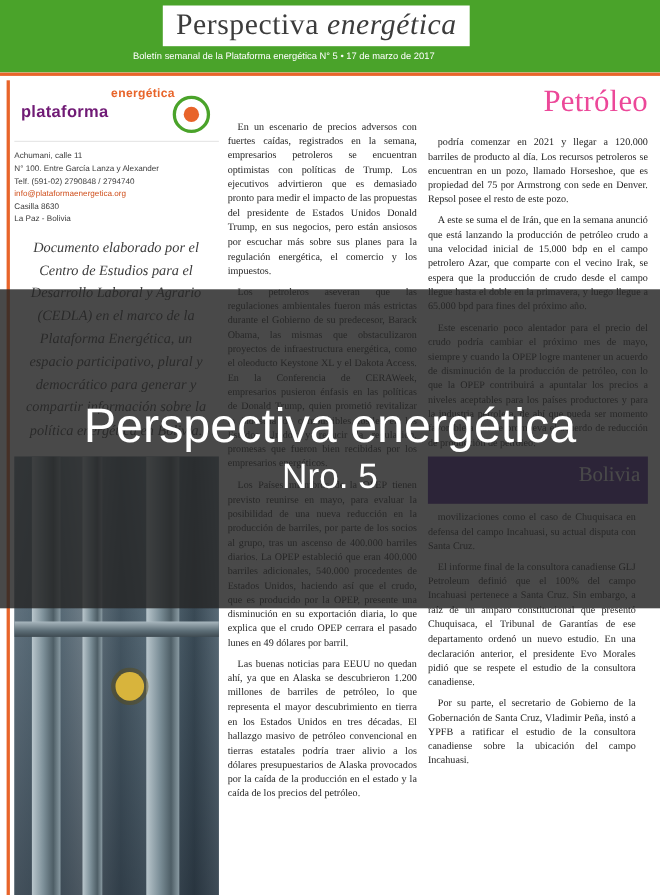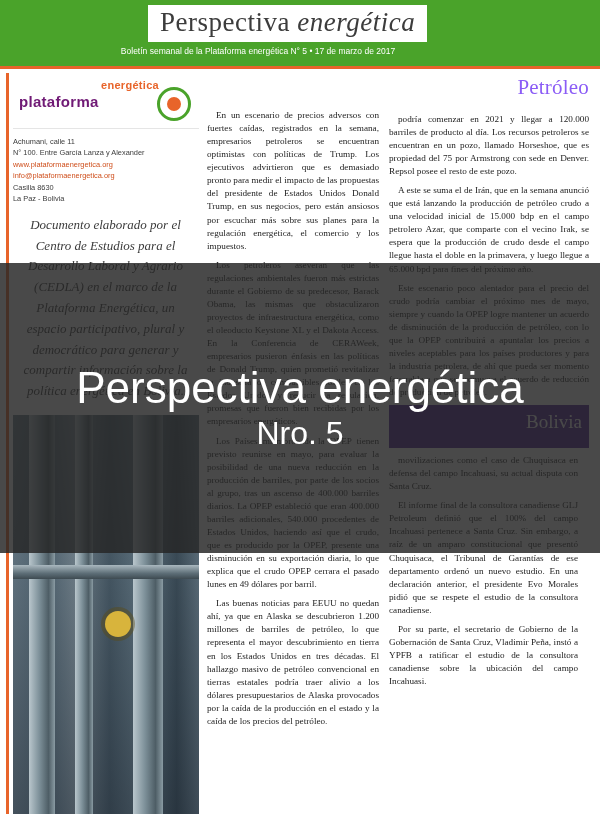--- a/index.html
+++ b/index.html
@@ -194,22 +194,22 @@
     position: absolute; left: 389px; top: 4px;
     width: 200px;
     font-size: 9.2px;
     line-height: 1.42;
     color: #1d1d1d;
     text-align: justify;
     -webkit-hyphens: auto; hyphens: auto;
   }
   .sec-head {
     font-family: "Liberation Serif", serif;
-    font-size: 21px;
-    color: #8b5cf6;
+    font-size: 28px;
+    color: #ec4899;
     text-align: right;
     margin: 0 0 10px 0;
     letter-spacing: .2px;
   }
   .bolivia-box {
     margin-top: 4px;
     background: #4c1d95;
     padding: 4px 7px 8px 15px;
     color: #ffffff;
   }
@@ -279,21 +279,21 @@
 
       <div class="logo-box">
         <div class="logo-word">plataforma</div>
         <div class="logo-word2">energética</div>
         <div class="logo-mark"></div>
       </div>
 
       <div class="addr">
         <div>Achumani, calle 11</div>
         <div>N° 100. Entre García Lanza y Alexander</div>
-        <div class="web">www.plataformaenergetica.org</div>
+        <div>Telf. (591-02) 2790848 / 2794740</div>
         <div class="mail">info@plataformaenergetica.org</div>
         <div>Casilla 8630</div>
         <div>La Paz - Bolivia</div>
       </div>
 
       <div class="blurb">Documento elaborado por el Centro de Estudios para el Desarrollo Laboral y Agrario (CEDLA) en el marco de la Plataforma Energética, un espacio participativo, plural y democrático para generar y compartir información sobre la política energética en Bolivia.</div>
 
       <div class="phone">697 75464</div>
       <div class="mail2">plataformaenergetica@gmail.com</div>
 

